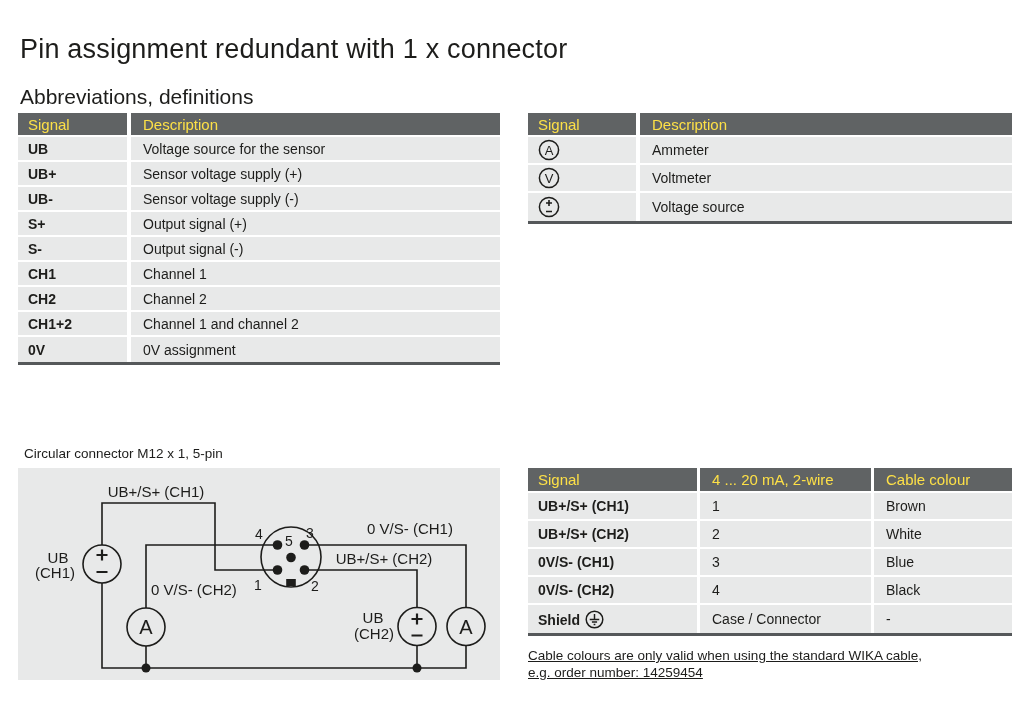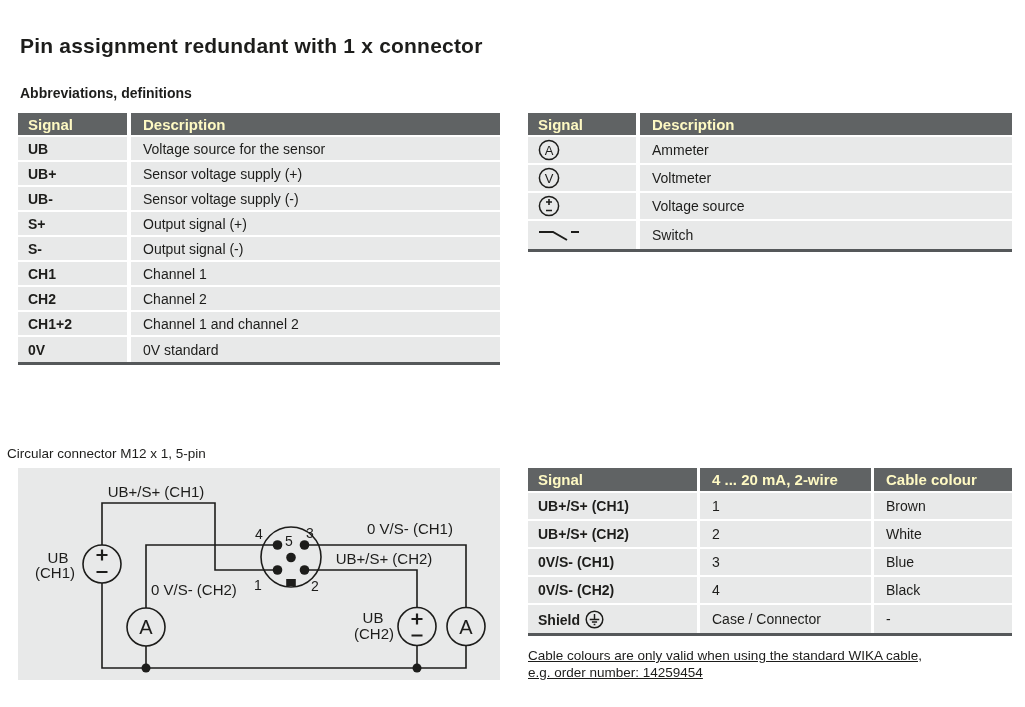--- a/index.html
+++ b/index.html
@@ -11,27 +11,27 @@
     --text:#1d1d1b;
   }
   *{box-sizing:border-box;}
   html,body{margin:0;padding:0;}
   body{
     width:1025px;height:707px;background:#fff;position:relative;
     font-family:"Liberation Sans", sans-serif;color:var(--text);
     overflow:hidden;
   }
   .abs{position:absolute;}
-  .page-title{font-size:21px;font-weight:bold;letter-spacing:0.2px;}
-  .sec-head{font-size:14px;font-weight:bold;}
+  .page-title{font-size:27px;font-weight:normal;letter-spacing:0.2px;}
+  .sec-head{font-size:21px;font-weight:normal;}
   .sec-sub{font-size:13.5px;font-weight:normal;}
   table.dt{border-collapse:separate;border-spacing:0;table-layout:fixed;
     border-bottom:3px solid var(--rule);}
   .dt th{
-    background:var(--header_bg);color:#fef9c3;font-size:15px;font-weight:bold;
+    background:var(--header_bg);color:#fde047;font-size:15px;font-weight:normal;
     text-align:left;padding:0 4px 0 10px;border-bottom:2px solid #fff;
     vertical-align:middle;
   }
   .dt td{
     background:var(--row_bg);font-size:14px;padding:0 0 0 10px;
     border-bottom:2px solid #fff;vertical-align:middle;
   }
   .dt tr:last-child td{border-bottom:none;}
   .dt .desc{padding-left:12px;}
   .gr4{border-right:4px solid #fff;}
@@ -93,21 +93,21 @@
   <tr>
     <td class="gr4 b">CH2</td>
     <td class="desc">Channel 2</td>
   </tr>
   <tr>
     <td class="gr4 b">CH1+2</td>
     <td class="desc">Channel 1 and channel 2</td>
   </tr>
   <tr>
     <td class="gr4 b">0V</td>
-    <td class="desc">0V standard</td>
+    <td class="desc">0V assignment</td>
   </tr>
 </tbody>
   </table>
 
 <table class="abs dt t-symbols" style="left:528px;top:113px;width:484px;">
   <colgroup>
       <col style="width:112px">
       <col style="width:372px">
     </colgroup>
   <tbody>
@@ -135,33 +135,25 @@
   </tr>
   <tr>
     <td class="gr4">
       <svg class="icon" width="22" height="22" viewBox="0 0 22 22">
         <circle cx="11" cy="11" r="9.6" fill="none" stroke="#1d1d1b" stroke-width="1.5"></circle>
         <path d="M8,7 H14 M11,4 V10 M8,15.5 H14" fill="none" stroke="#1d1d1b" stroke-width="1.6"></path>
       </svg>
     </td>
     <td class="desc">Voltage source</td>
   </tr>
-  <tr>
-    <td class="gr4">
-      <svg class="icon" width="42" height="18" viewBox="0 0 42 18">
-        <path d="M1,6 H15 L29,14 M33,6 H41" fill="none" stroke="#1d1d1b" stroke-width="2"></path>
-      </svg>
-    </td>
-    <td class="desc">Switch</td>
-  </tr>
 </tbody>
   </table>
 
 <div class="abs sec-head" style="left:20px;top:427px;margin-top:48px;">Output 4 ... 20 mA, 2-wire</div>
-<div class="abs sec-sub" style="left:7px;top:446px;">Circular connector M12 x 1, 5-pin</div>
+<div class="abs sec-sub" style="left:24px;top:446px;">Circular connector M12 x 1, 5-pin</div>
 
 <svg class="abs diagram" style="left:18px;top:468px;" width="482" height="212" viewBox="0 0 482 212">
 
   <g fill="none" stroke="#1d1d1b" stroke-width="1.6">
     <path d="M84,77 V35 H197 V102 H259.5"></path>
     <path d="M128,140 V77 H259.5"></path>
     <path d="M286.5,77 H448 V139.5"></path>
     <path d="M286.5,102 H399 V139.5"></path>
     <path d="M84,115 V200 H448 V177.5"></path>
     <path d="M128,178 V200"></path>

